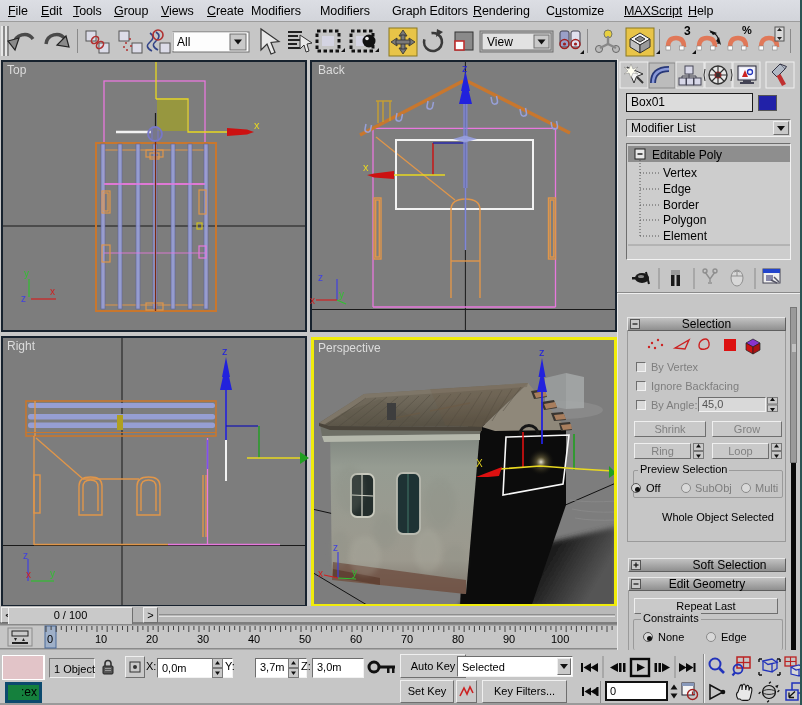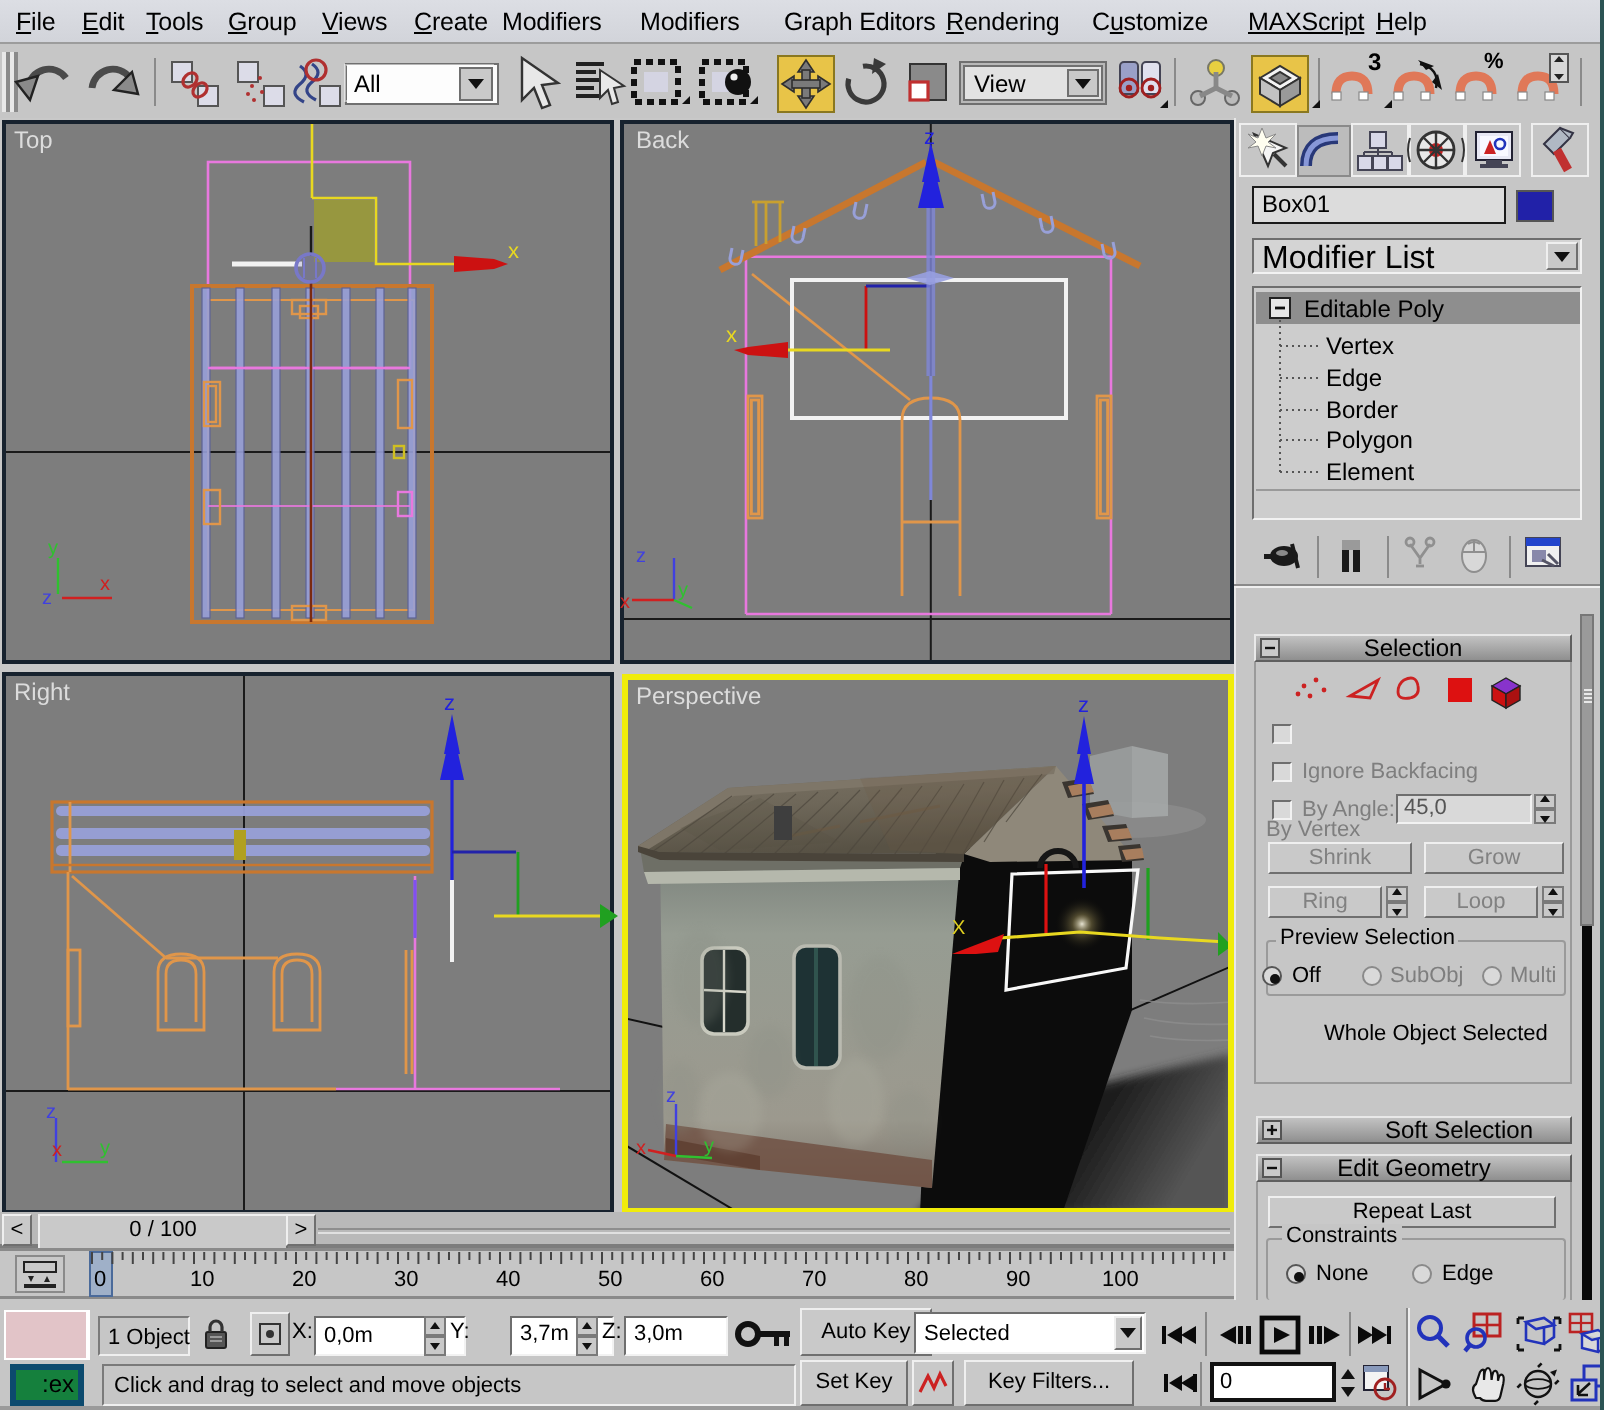--- a/index.html
+++ b/index.html
@@ -504,21 +504,21 @@
     <text x="352" y="517" font-size="10" fill="#30c030">y</text>
     <text x="318" y="293" font-size="12" fill="#dcdcdc">Perspective</text>
   </g>
 </g>
 </svg>
 </div>
 
 <div class="abs" style="left:0;top:606px;width:617px;height:18px;background:#b9b9b9;">
   <div class="abs" style="left:0;top:16px;width:617px;height:2px;background:#7d7d7d;"></div>
   <div class="abs btn" style="left:1px;top:1px;width:15px;height:16px;font-size:11px;line-height:14px;">&lt;</div>
-  <div class="abs btn" style="left:19px;top:1px;width:125px;height:32px;line-height:15px;">0 / 100</div>
+  <div class="abs btn" style="left:8px;top:1px;width:125px;height:32px;line-height:15px;">0 / 100</div>
   <div class="abs btn" style="left:143px;top:1px;width:15px;height:16px;font-size:11px;line-height:14px;">&gt;</div>
   <div class="abs" style="left:159px;top:8px;width:456px;height:3px;border-top:1px solid #8e8e8e;border-bottom:1px solid #e0e0e0;"></div>
 </div>
 
 <div class="abs" id="ruler" style="left:0;top:624px;width:617px;height:26px;background:#c6c6c6;">
 <svg width="617" height="26" style="position:absolute;left:0;top:0" font-family="Liberation Sans">
   <rect x="0" y="0" width="617" height="1.5" fill="#8a8a8a"></rect>
   <rect x="0" y="24" width="617" height="1.5" fill="#8a8a8a"></rect>
   <rect x="8" y="4" width="24" height="18" fill="#c9c9c9" stroke="#8a8a8a"></rect>
   <rect x="12" y="7" width="16" height="5" fill="none" stroke="#222"></rect>
@@ -694,21 +694,20 @@
     </svg>
   <div class="abs" style="left:301px;top:10px;font-size:11px;">Z:</div>
   <div class="abs field" style="left:312px;top:8px;width:52px;height:20px;padding:2px 0 0 4px;">3,0m</div>
   <svg class="abs" style="left:366px;top:5px" width="32" height="24">
     <circle cx="8" cy="12" r="5" fill="none" stroke="#111" stroke-width="3"></circle>
     <rect x="13" y="10.5" width="16" height="3" fill="#111"></rect>
     <rect x="21" y="13" width="2.5" height="5" fill="#111"></rect>
       <rect x="26" y="13" width="2.5" height="5" fill="#111"></rect>
   </svg>
 
-  <div class="abs" style="left:51px;top:32px;width:347px;height:21px;border-top:1px solid #7a7a7a;border-left:1px solid #7a7a7a;border-bottom:1px solid #efefef;border-right:1px solid #efefef;font-size:11px;padding:4px 0 0 5px;white-space:nowrap;">Click and drag to select and move objects</div>
 
   <div class="abs btn" style="left:400px;top:4px;width:66px;height:24px;line-height:22px;">Auto Key</div>
   <div class="abs btn" style="left:400px;top:30px;width:54px;height:23px;line-height:21px;">Set Key</div>
   <div class="abs field" style="left:457px;top:6px;width:116px;height:21px;padding:4px 0 0 4px;">Selected</div>
   <div class="abs btn" style="left:557px;top:8px;width:14px;height:17px;"><svg width="12" height="15">
         <path d="M2 5 l8 0 -4 5 z" fill="#111"></path>
       </svg></div>
   <div class="abs btn" style="left:456px;top:30px;width:21px;height:23px;"><svg width="19" height="21">
         <path d="M3 15 L7 7 L10 13 L13 6 L16 12" fill="none" stroke="#cc2222" stroke-width="1.6"></path>
       </svg></div>
@@ -859,21 +858,21 @@
     <g transform="translate(151,3)">
       <path d="M2 8 L10 0 L15 5 L7 13 Z" fill="#b0b8c4" stroke="#334"></path>
       <path d="M10 0 L16.5 2.5 L15 5" fill="#b0b8c4" stroke="#334"></path>
       <line x1="8.5" y1="11" x2="14" y2="21" stroke="#c03030" stroke-width="4.5"></line>
     </g>
   </svg>
 
   <div class="abs" style="left:9px;top:34px;width:127px;height:19px;background:#dcdcdc;border:1.5px solid #1a1a1a;font-size:12px;color:#000;padding:1px 0 0 4px;">Box01</div>
   <div class="abs" style="left:141px;top:36px;width:19px;height:16px;background:#2121a8;border:1px solid #555;"></div>
 
-  <div class="abs" style="left:9px;top:60px;width:165px;height:18px;background:#d4d4d4;border-top:1.5px solid #6e6e6e;border-left:1.5px solid #6e6e6e;border-bottom:1.5px solid #f2f2f2;border-right:1.5px solid #f2f2f2;font-size:16px;padding:1px 0 0 4px;">Modifier List</div>
+  <div class="abs" style="left:9px;top:60px;width:165px;height:18px;background:#d4d4d4;border-top:1.5px solid #6e6e6e;border-left:1.5px solid #6e6e6e;border-bottom:1.5px solid #f2f2f2;border-right:1.5px solid #f2f2f2;font-size:12px;padding:1px 0 0 4px;">Modifier List</div>
   <div class="abs btn" style="left:156px;top:62px;width:16px;height:14px;"><svg width="14" height="12">
         <path d="M3 4 l8 0 -4 5 z" fill="#111"></path>
       </svg></div>
 
   <div class="abs" style="left:9px;top:84px;width:165px;height:117px;background:#cdcdcd;border-top:1px solid #6e6e6e;border-left:1px solid #6e6e6e;border-bottom:1px solid #f2f2f2;border-right:1px solid #f2f2f2;">
     <div class="abs" style="left:1px;top:2px;width:162px;height:16px;background:#8e8e8e;"></div>
     <svg class="abs" style="left:0;top:0" width="163" height="115" font-family="Liberation Sans">
       <rect x="8" y="5" width="10" height="10" fill="#e8e8e8" stroke="#222"></rect>
       <line x1="10.5" y1="10" x2="15.5" y2="10" stroke="#111" stroke-width="1.4"></line>
       <text x="25" y="14.5" font-size="12" fill="#000">Editable Poly</text>
@@ -957,21 +956,21 @@
     </g>
   </svg>
   <style>
     .chk { position:absolute; width:10px; height:10px; background:#d9d9d9; border-top:1.2px solid #6e6e6e; border-left:1.2px solid #6e6e6e; border-bottom:1.2px solid #f2f2f2; border-right:1.2px solid #f2f2f2; }
     .glab { position:absolute; font-size:11px; color:#7e7e7e; white-space:nowrap; }
     .blab { position:absolute; font-size:11px; color:#000; white-space:nowrap; }
     .rad { position:absolute; width:10px; height:10px; border-radius:50%; background:#d9d9d9; border:1.2px solid #8a8a8a; }
     .gbtn { position:absolute; background:#c9c9c9; border-top:1px solid #efefef; border-left:1px solid #efefef; border-bottom:1px solid #6f6f6f; border-right:1px solid #6f6f6f; font-size:11px; color:#818181; text-align:center; }
   </style>
   <div class="chk" style="left:19px;top:303px;"></div>
-    <div class="glab" style="left:16px;top:302px;margin-top:48px;">By Vertex</div>
+    <div class="glab" style="left:34px;top:302px;">By Vertex</div>
   <div class="chk" style="left:19px;top:322px;"></div>
     <div class="glab" style="left:34px;top:321px;">Ignore Backfacing</div>
   <div class="chk" style="left:19px;top:341px;"></div>
     <div class="glab" style="left:34px;top:340px;">By Angle:</div>
   <div class="abs" style="left:81px;top:338px;width:68px;height:15px;background:#d9d9d9;border-top:1px solid #6e6e6e;border-left:1px solid #6e6e6e;border-bottom:1px solid #f2f2f2;border-right:1px solid #f2f2f2;font-size:11px;color:#555;padding-left:3px;">45,0</div>
   <svg class="abs" style="left:150px;top:338px" width="11" height="15">
       <rect x="0.5" y="0.5" width="10" height="6.5" fill="#c9c9c9" stroke="#7a7a7a"></rect>
       <rect x="0.5" y="8.0" width="10" height="6.5" fill="#c9c9c9" stroke="#7a7a7a"></rect>
       <path d="M3 4.0 l5 0 -2.5 -3.5 z" fill="#111"></path>
       <path d="M3 11.0 l5 0 -2.5 3.5 z" fill="#111"></path>

